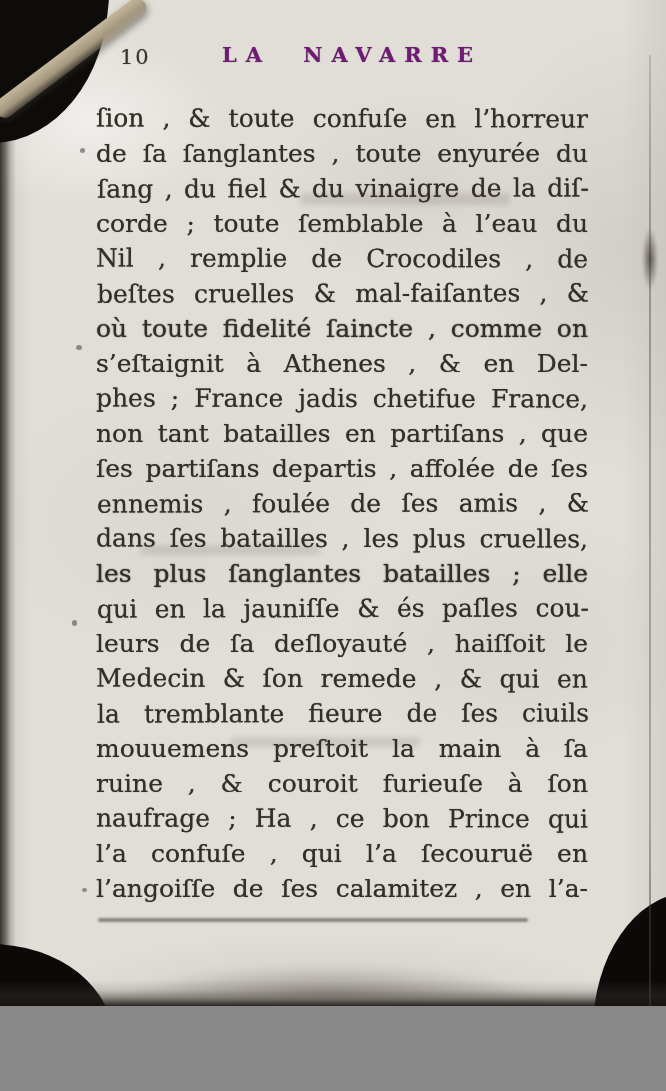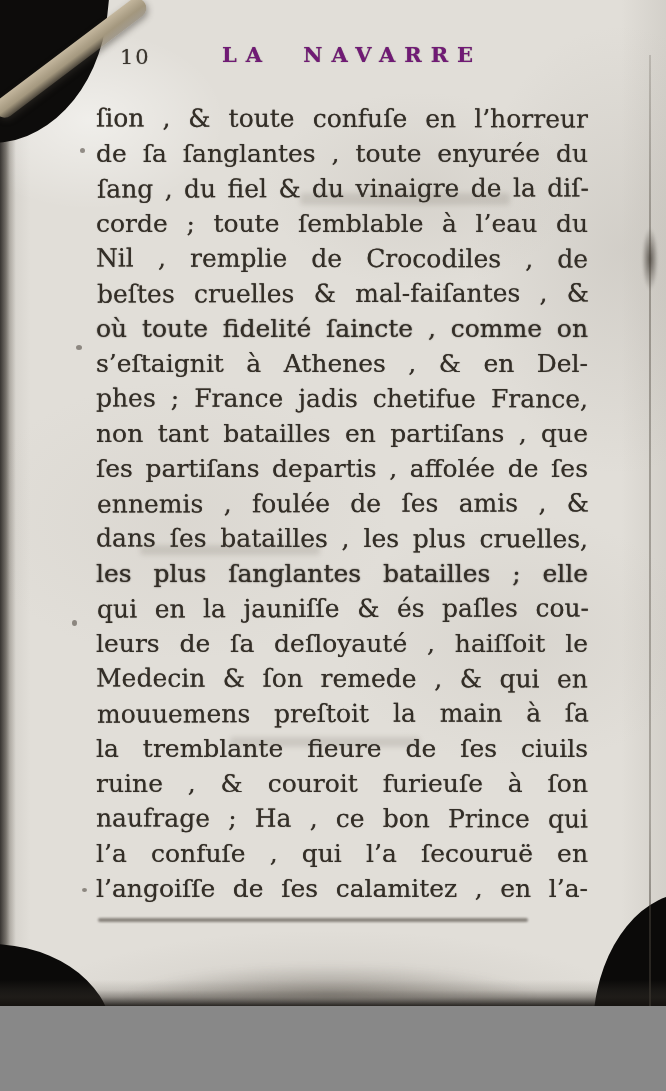--- a/index.html
+++ b/index.html
@@ -169,20 +169,20 @@
     <div class="line">s’eſtaignit à Athenes , &amp; en Del-</div>
     <div class="line">phes ; France jadis chetifue France,</div>
     <div class="line">non tant batailles en partiſans , que</div>
     <div class="line">ſes partiſans departis , affolée de ſes</div>
     <div class="line">ennemis , foulée de ſes amis , &amp;</div>
     <div class="line">dans ſes batailles , les plus cruelles,</div>
     <div class="line">les plus ſanglantes batailles ; elle</div>
     <div class="line">qui en la jauniſſe &amp; és paſles cou-</div>
     <div class="line">leurs de ſa deſloyauté , haiſſoit le</div>
     <div class="line">Medecin &amp; ſon remede , &amp; qui en</div>
+    <div class="line">la tremblante fieure de ſes ciuils</div>
     <div class="line">mouuemens preſtoit la main à ſa</div>
-    <div class="line">la tremblante fieure de ſes ciuils</div>
     <div class="line">ruine , &amp; couroit furieuſe à ſon</div>
     <div class="line">naufrage ; Ha , ce bon Prince qui</div>
     <div class="line">l’a confuſe , qui l’a ſecouruë en</div>
     <div class="line">l’angoiſſe de ſes calamitez , en l’a-</div>
   </div>
 </div>
 
 </body></html>

